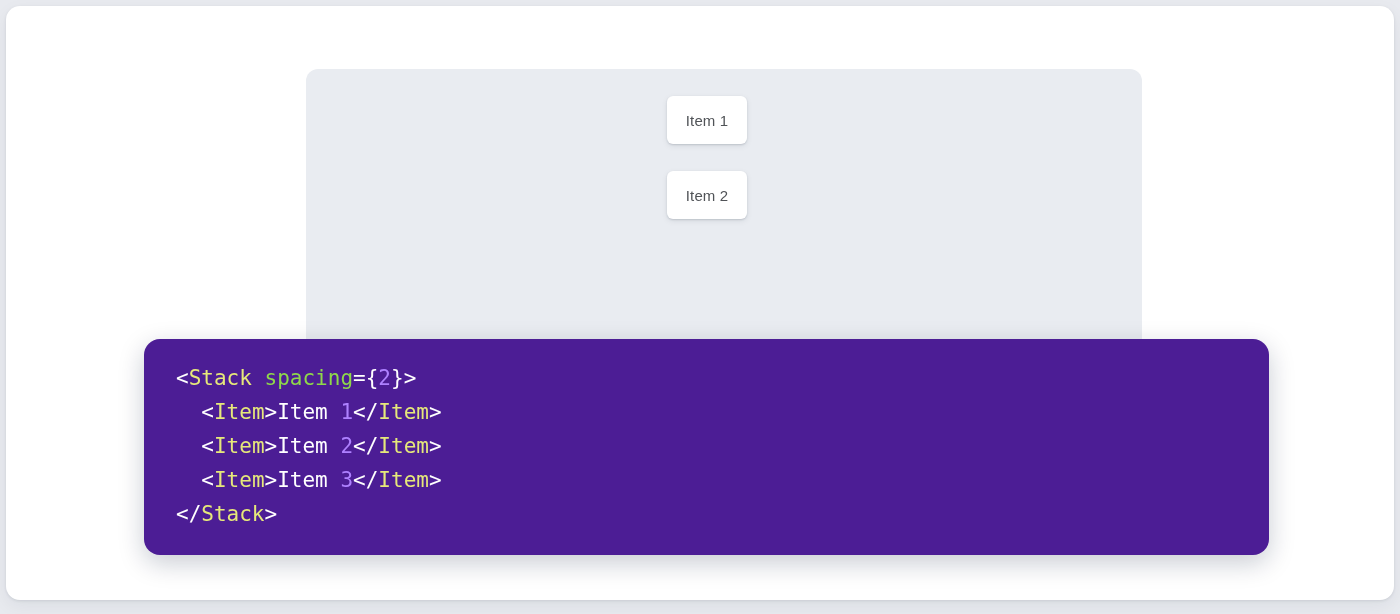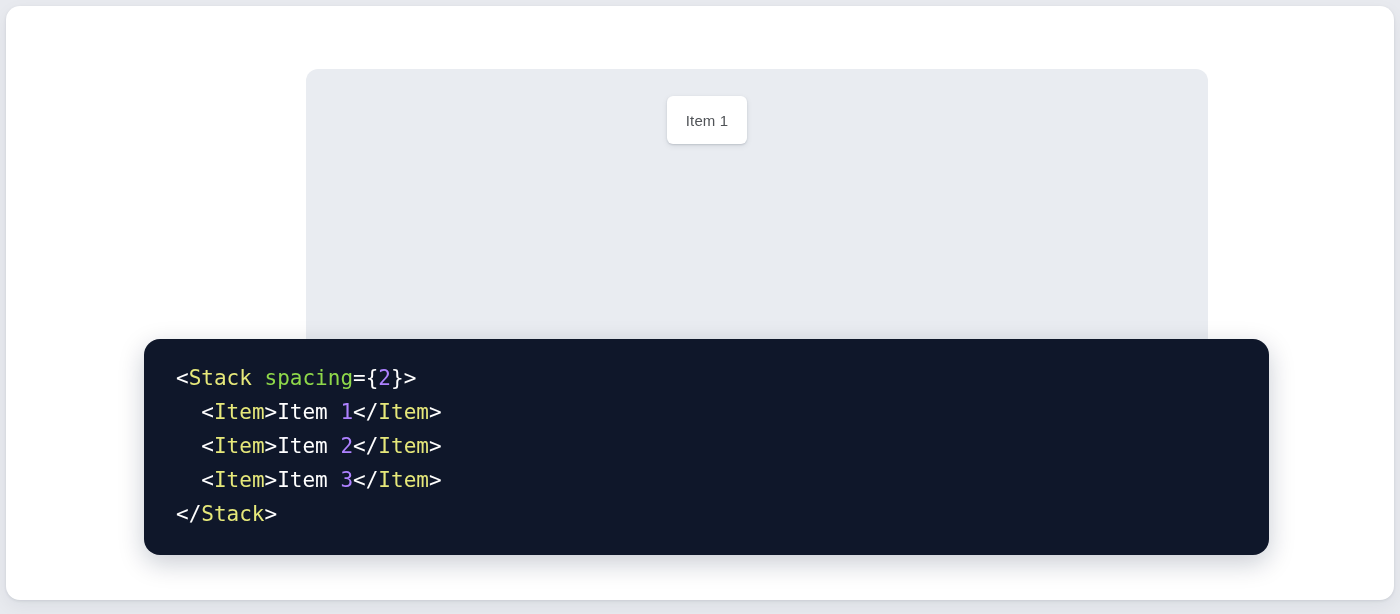--- a/index.html
+++ b/index.html
@@ -25,24 +25,25 @@
     border-radius: 14px;
     box-shadow: 0 1px 3px rgba(20,30,50,0.10), 0 6px 18px rgba(20,30,50,0.06);
     overflow: hidden;
   }
 
   
   #preview-surface {
     position: absolute;
     left: 300px;
     top: 63px;
-    width: 902px;
+    width: 800px;
     height: 290px;
     background: #e9ecf1;
     border-radius: 12px;
+    padding-left: 36px;
   }
 
   
   #item-stack {
     position: absolute;
     left: 0;
     top: 27px;
     width: 802px;
     display: flex;
     flex-direction: column;
@@ -64,21 +65,21 @@
     box-shadow: 0 1px 2px rgba(25,35,55,0.16), 0 2px 6px rgba(25,35,55,0.08);
   }
 
   
   #code-panel {
     position: absolute;
     left: 138px;
     top: 333px;
     width: 1125px;
     height: 216px;
-    background: #0f172a;
+    background: #4c1d95;
     border-radius: 16px;
     box-shadow: 0 8px 26px rgba(10,25,55,0.22);
     overflow: hidden;
   }
   #code-block {
     position: absolute;
     left: 32px;
     top: 22px;
     right: 20px;
     margin: 0;
@@ -100,20 +101,23 @@
 </head>
 <body>
 
 <div id="page-card">
 
   <div id="preview-surface">
     <div id="item-stack">
         <div class="stack-item">
           <span>Item 1</span>
         </div>
+        <div class="stack-item">
+          <span>Item 2</span>
+        </div>
       </div>
   </div>
 
   <div id="code-panel">
     <pre id="code-block"><span class="code-line"><span class="tok-punct">&lt;</span><span class="tok-tag">Stack</span><span class="tok-text"> </span><span class="tok-attr">spacing</span><span class="tok-punct">={</span><span class="tok-num">2</span><span class="tok-punct">}&gt;</span></span><span class="code-line"><span class="tok-text">  </span><span class="tok-punct">&lt;</span><span class="tok-tag">Item</span><span class="tok-punct">&gt;</span><span class="tok-text">Item </span><span class="tok-num">1</span><span class="tok-punct">&lt;/</span><span class="tok-tag">Item</span><span class="tok-punct">&gt;</span></span><span class="code-line"><span class="tok-text">  </span><span class="tok-punct">&lt;</span><span class="tok-tag">Item</span><span class="tok-punct">&gt;</span><span class="tok-text">Item </span><span class="tok-num">2</span><span class="tok-punct">&lt;/</span><span class="tok-tag">Item</span><span class="tok-punct">&gt;</span></span><span class="code-line"><span class="tok-text">  </span><span class="tok-punct">&lt;</span><span class="tok-tag">Item</span><span class="tok-punct">&gt;</span><span class="tok-text">Item </span><span class="tok-num">3</span><span class="tok-punct">&lt;/</span><span class="tok-tag">Item</span><span class="tok-punct">&gt;</span></span><span class="code-line"><span class="tok-punct">&lt;/</span><span class="tok-tag">Stack</span><span class="tok-punct">&gt;</span></span></pre>
   </div>
 
 </div>
 
 </body></html>

